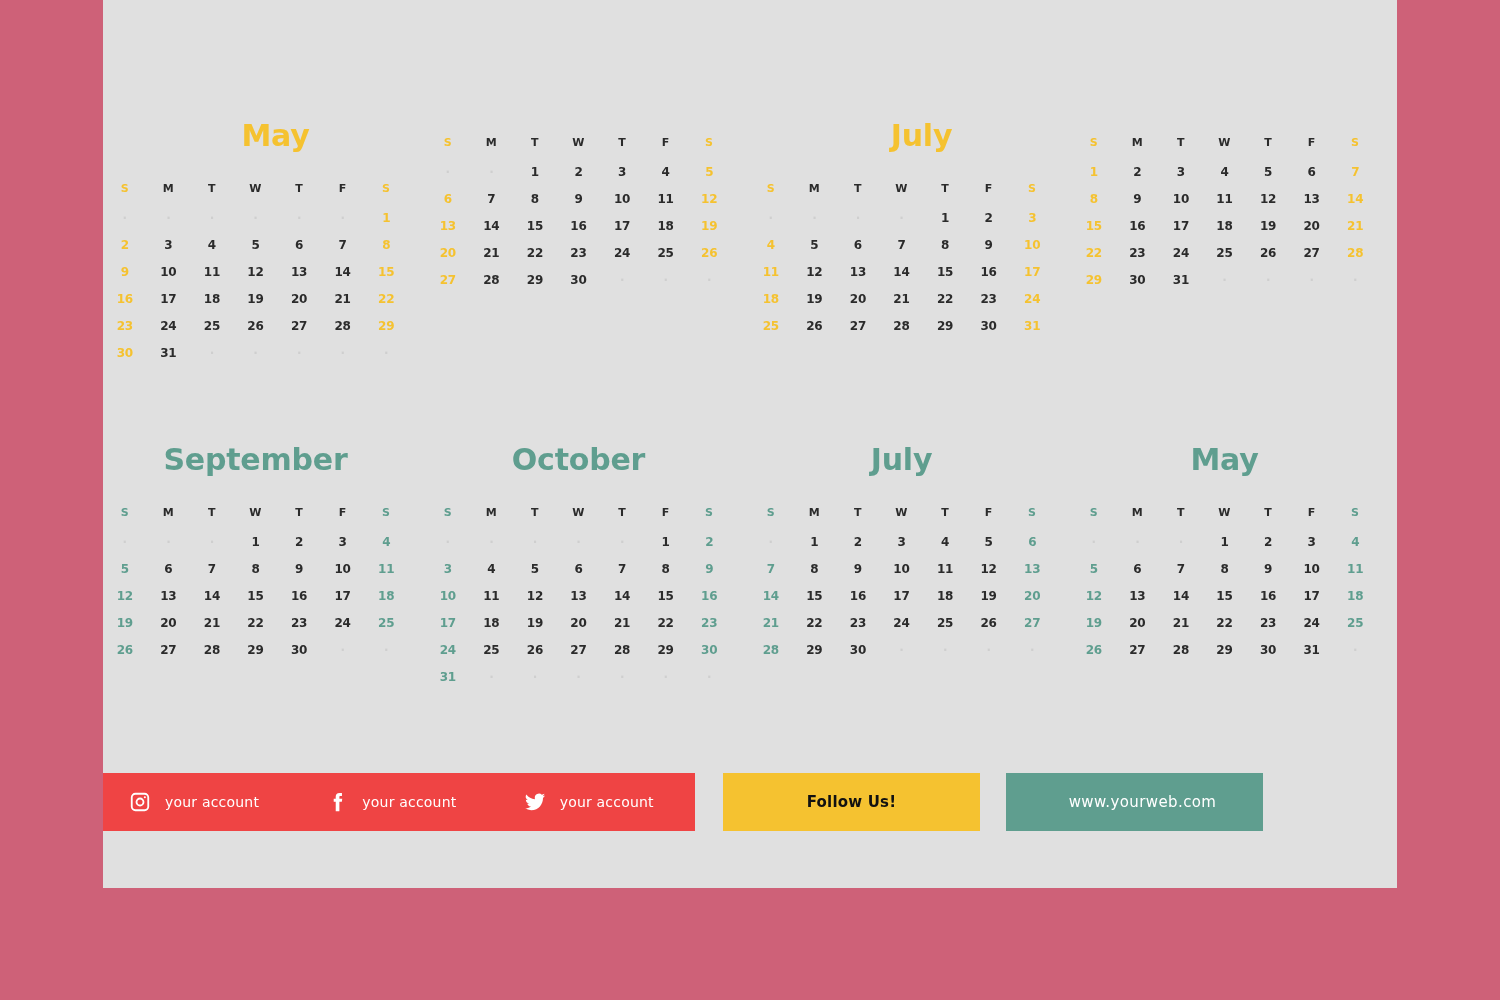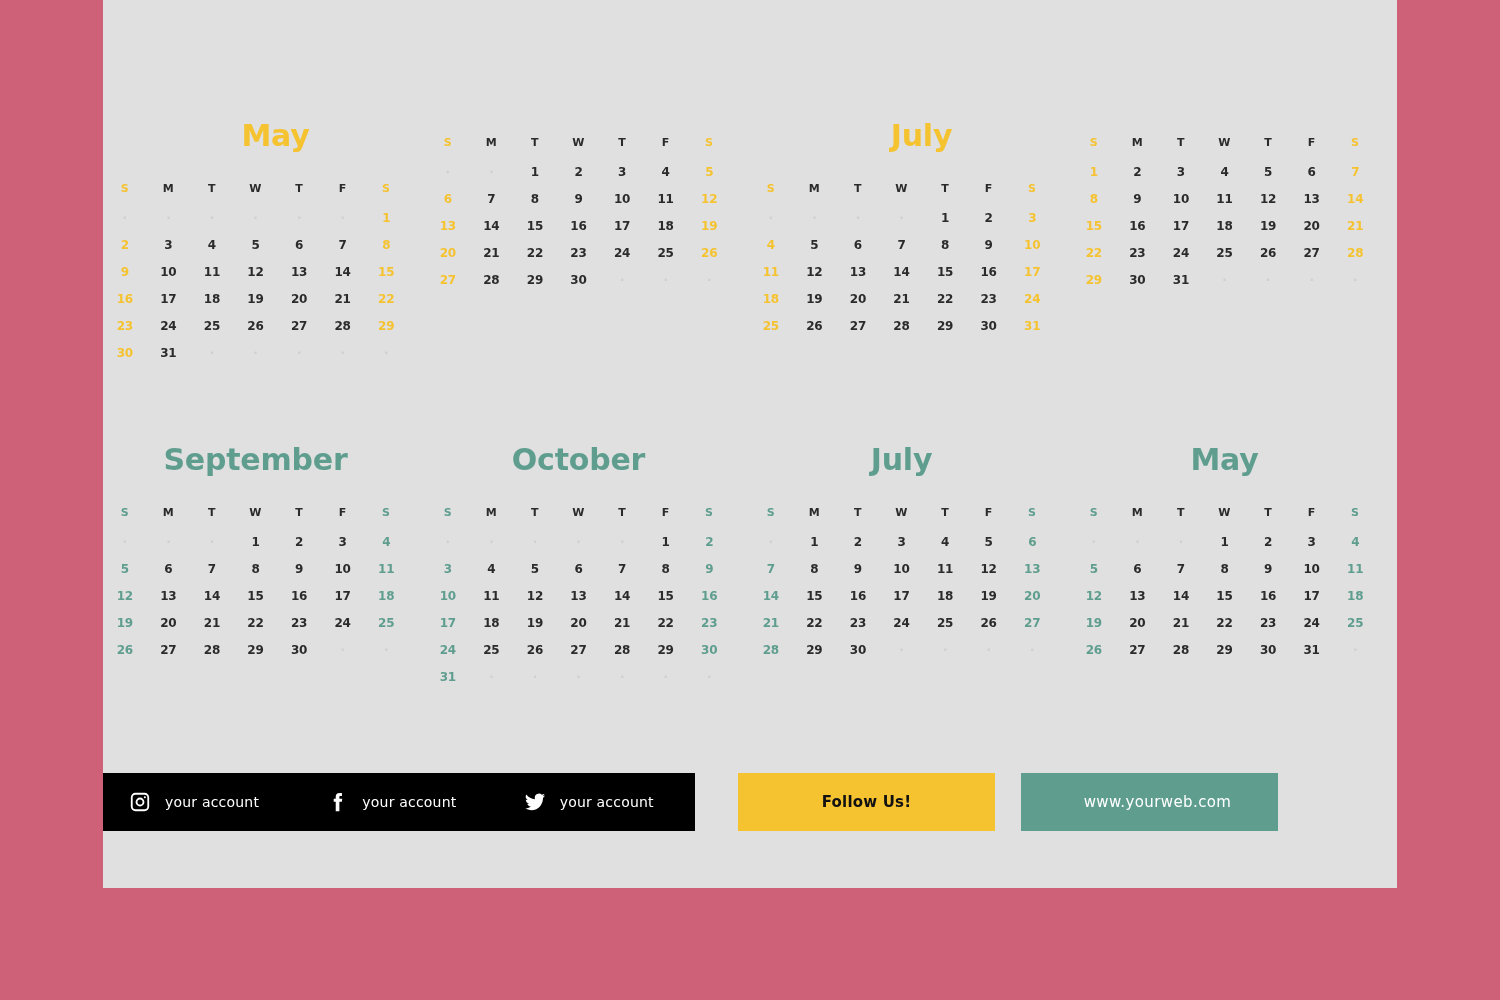--- a/index.html
+++ b/index.html
@@ -91,21 +91,21 @@
     position: absolute;
     left: 0;
     top: 1033px;
     width: 1294px;
     height: 58px;
     display: flex;
   }
 
   #social-bar {
     width: 592px;
-    background: #000000;
+    background: #ef4444;
     display: flex;
     align-items: center;
     margin-right: 28px;
   }
   .social-item {
     flex: 1;
     display: flex;
     align-items: center;
     justify-content: flex-start;
     padding-left: 26px;
@@ -127,21 +127,20 @@
   #follow-btn {
     width: 257px;
     background: #F5C230;
     display: flex;
     align-items: center;
     justify-content: center;
     margin-right: 26px;
     border: none;
     cursor: pointer;
     font-family: inherit;
-    margin-left: 15px;
   }
   #follow-btn span {
     font-size: 15px;
     font-weight: bold;
     color: #111111;
     letter-spacing: 0.2px;
   }
 
   #web-btn {
     width: 257px;

